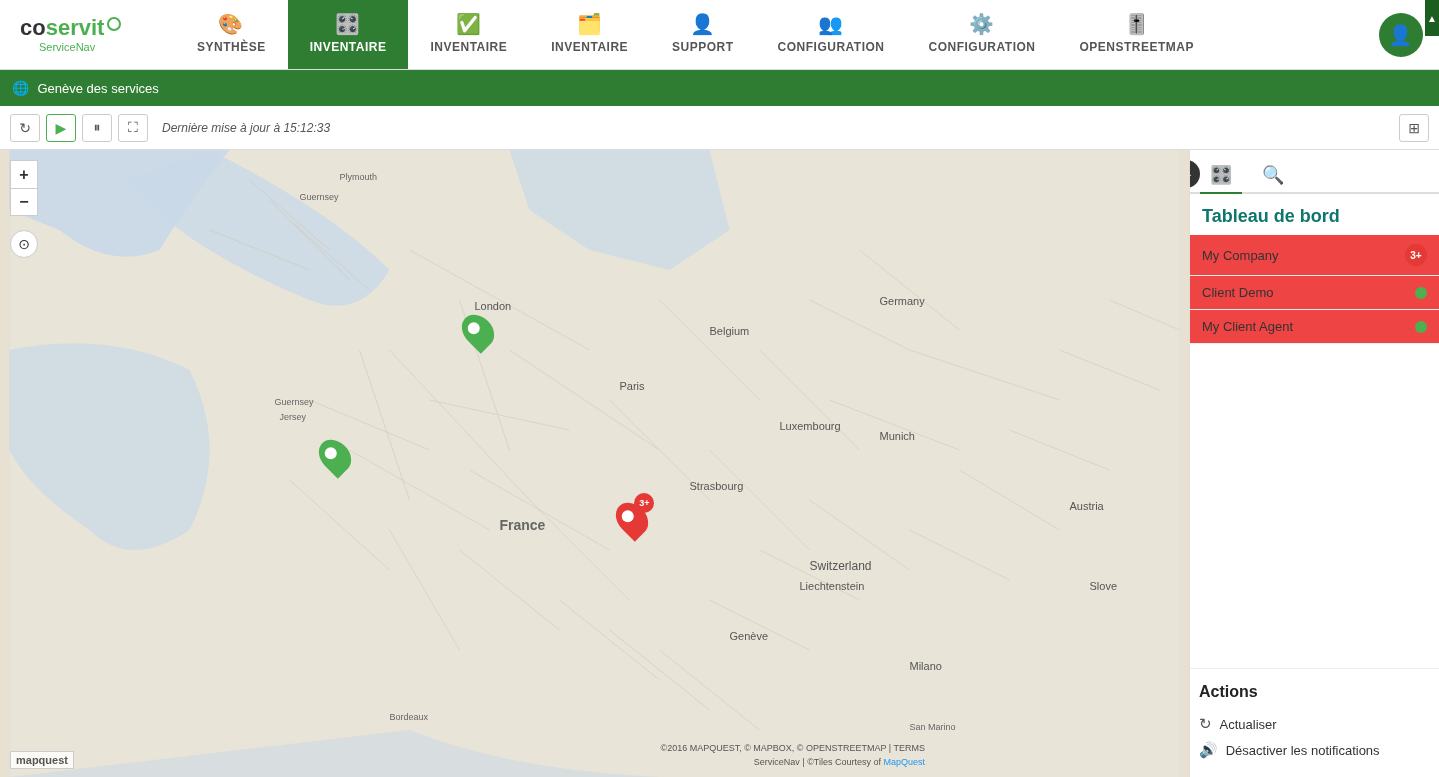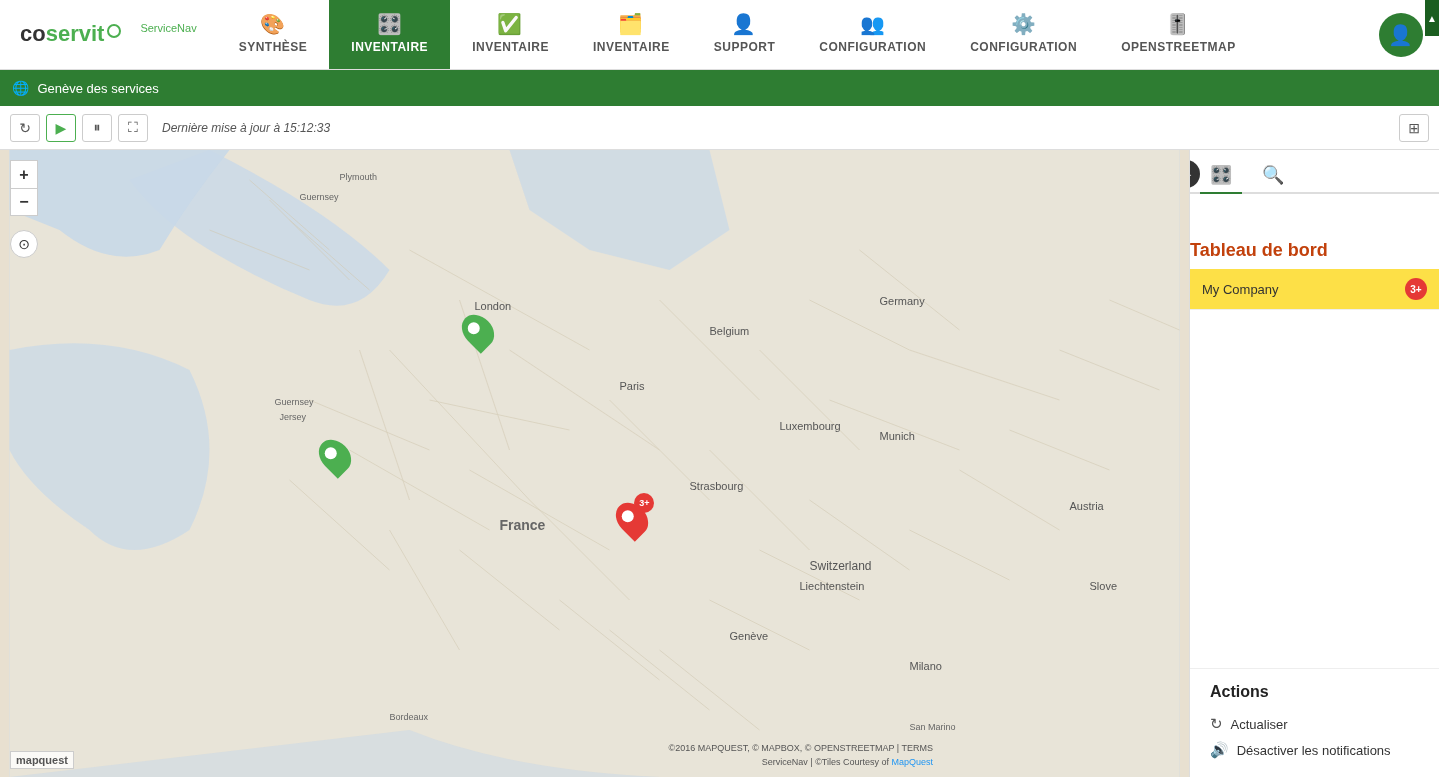--- a/index.html
+++ b/index.html
@@ -14,21 +14,21 @@
       border-bottom: 1px solid #ddd;
     }
     .logo-area {
       display: flex;
       align-items: center;
       padding: 0 20px;
       min-width: 175px;
     }
     .logo-text {
       display: flex;
-      flex-direction: row;
+      flex-direction: column;
       line-height: 1.1;
     }
     .logo-coservit {
       font-size: 22px;
       font-weight: bold;
       color: #333;
     }
     .logo-coservit span { color: #4caf50; }
     .logo-circle {
       width: 14px; height: 14px;
@@ -191,21 +191,21 @@
       background: rgba(255,255,255,0.8);
       padding: 2px 5px;
       font-size: 11px;
       color: #555;
       border: 1px solid #ccc;
       font-weight: bold;
     }
     .map-attribution {
       position: absolute;
       bottom: 8px;
-      right: 256px;
+      right: 264px;
       z-index: 10;
       font-size: 9px;
       color: #555;
       text-align: right;
       line-height: 1.5;
     }
     .map-attribution a { color: #2196f3; text-decoration: none; }
 
     
     .marker {
@@ -281,54 +281,53 @@
       font-size: 18px;
       color: #555;
       border-bottom: 2px solid transparent;
       margin-bottom: -2px;
     }
     .sidebar-tab.active {
       border-bottom: 2px solid #2e7d32;
       color: #2e7d32;
     }
     .sidebar-title {
-      padding: 12px 0 8px;
+      padding: 12px 12px 8px;
       font-size: 18px;
       font-weight: bold;
-      color: #c2410c;
-      margin-top: 34px;
+      color: #0f766e;
     }
     .sidebar-list { flex: 1; }
     .sidebar-list-item {
       display: flex;
       align-items: center;
       justify-content: space-between;
       padding: 9px 12px;
       border-bottom: 1px solid #eee;
       cursor: pointer;
-      background: #fde047;
+      background: #ef4444;
     }
     .item-name { font-size: 13px; color: #333; }
     .item-badge-red {
       background: #e53935;
       color: white;
       border-radius: 50%;
       width: 22px; height: 22px;
       font-size: 10px;
       font-weight: bold;
       display: flex; align-items: center; justify-content: center;
     }
     .item-dot-green {
       width: 12px; height: 12px;
       border-radius: 50%;
       background: #4caf50;
     }
 
     .sidebar-actions {
-      padding: 14px 20px;
+      padding: 14px 9px;
       border-top: 1px solid #eee;
       margin-top: 34px;
     }
     .sidebar-actions-title {
       font-size: 16px;
       font-weight: bold;
       color: #222;
       margin-bottom: 10px;
     }
     .action-item {
@@ -565,21 +564,29 @@
 
     <div class="sidebar-title">Tableau de bord</div>
 
     <div class="sidebar-list">
 
       <div class="sidebar-list-item">
         <span class="item-name">My Company</span>
         <span class="item-badge-red">3+</span>
       </div>
 
-
+      <div class="sidebar-list-item">
+        <span class="item-name">Client Demo</span>
+        <span class="item-dot-green"></span>
+      </div>
+
+      <div class="sidebar-list-item">
+        <span class="item-name">My Client Agent</span>
+        <span class="item-dot-green"></span>
+      </div>
     </div>
 
     <div style="flex:1;"></div>
 
     <div class="sidebar-actions">
       <div class="sidebar-actions-title">Actions</div>
       <div class="action-item">
         <span class="action-icon">↻</span>
         <span>Actualiser</span>
       </div>

